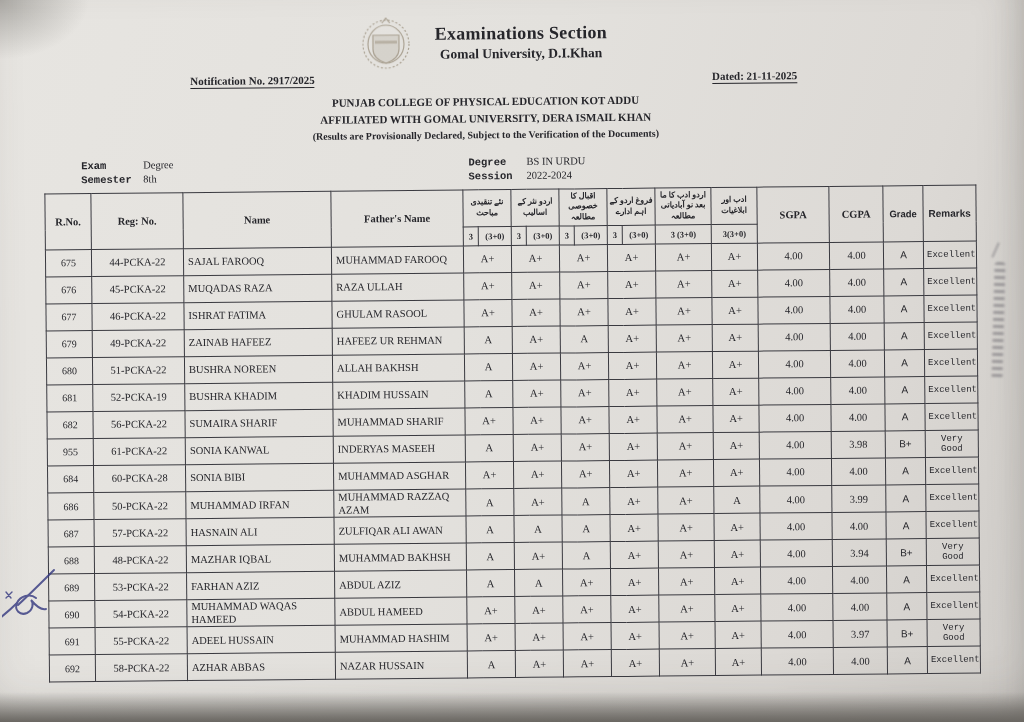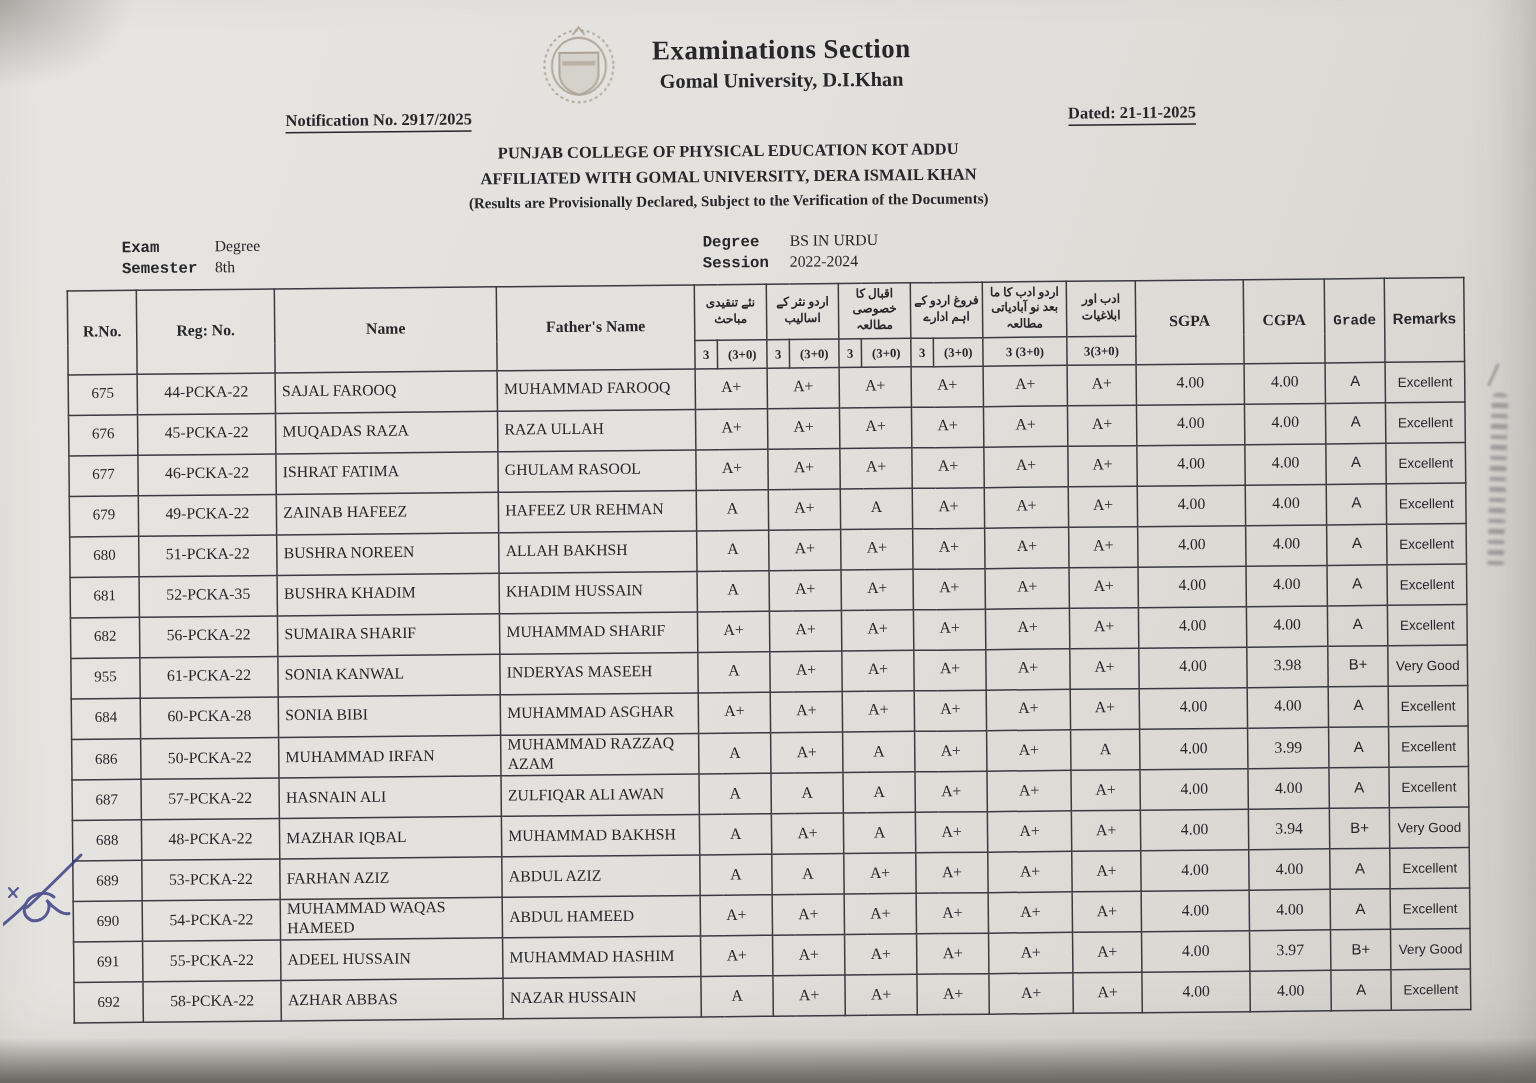--- a/index.html
+++ b/index.html
@@ -38,21 +38,21 @@
     width:931px;margin-left:56px;
     font-size:10.5px;
   }
   th,td{border:1.1px solid #3a3a40;padding:0 3px;overflow:hidden;}
   thead th{font-weight:bold;vertical-align:middle;text-align:center;}
   th.urdu{font-size:8px;line-height:1.35;direction:rtl;font-weight:bold;padding:2px 1px;}
   tr.credits th{font-size:8.5px;height:18px;font-weight:bold;}
   tbody td{height:26px;text-align:center;vertical-align:middle;}
   tbody td.t-name,tbody td.t-father{text-align:left;padding-left:4px;white-space:pre-line;line-height:1.25;}
   tbody td.t-rno{font-size:10px;}
-  td.sans{font-family:Liberation Sans, sans-serif;font-size:9px;}
+  td.sans{font-family:Liberation Mono, monospace;font-size:9px;}
   td.t-grade{font-family:"Liberation Sans", sans-serif;font-size:10px;}
   
   .handmark{position:absolute;left:2px;top:558px;width:60px;height:70px;opacity:.8;}
   .bleed{
     position:absolute;right:20px;top:262px;width:11px;height:118px;
     background:repeating-linear-gradient(to bottom, rgba(66,64,74,.38) 0 3px, rgba(0,0,0,0) 3px 7px);
     filter:blur(1.1px);transform:rotate(1.5deg);border-radius:4px;
   }
   .bleed-tick{position:absolute;right:27px;top:240px;width:10px;height:16px;border-right:2px solid rgba(66,64,74,.35);transform:rotate(24deg);filter:blur(.8px);}
   .bottom-shade{position:absolute;left:0;right:0;bottom:0;height:30px;
@@ -136,21 +136,21 @@
           <th rowspan="2">Name</th>
           <th rowspan="2">Father's Name</th>
           <th colspan="2" class="urdu">نئے تنقیدی مباحث</th>
           <th colspan="2" class="urdu">اردو نثر کے اسالیب</th>
           <th colspan="2" class="urdu">اقبال کا خصوصی مطالعہ</th>
           <th colspan="2" class="urdu">فروغ اردو کے اہم ادارے</th>
           <th class="urdu">اردو ادب کا ما بعد نو آبادیاتی مطالعہ</th>
           <th class="urdu">ادب اور ابلاغیات</th>
           <th rowspan="2">SGPA</th>
           <th rowspan="2">CGPA</th>
-          <th rowspan="2" style="font-family:Liberation Mono, monospace;font-size:9.5px;margin-left:40px;">Grade</th>
+          <th rowspan="2" style="font-family:Liberation Sans, sans-serif;font-size:9.5px;margin-left:40px;">Grade</th>
           <th rowspan="2" style="font-family:'Liberation Sans',sans-serif;font-size:10px;">Remarks</th>
         </tr>
         <tr class="credits">
           <th>3</th>
           <th>(3+0)</th>
           <th>3</th>
           <th>(3+0)</th>
           <th>3</th>
           <th>(3+0)</th>
           <th>3</th>
@@ -235,21 +235,21 @@
             <td colspan="2">A+</td>
             <td colspan="1">A+</td>
             <td colspan="1">A+</td>
             <td>4.00</td>
             <td>4.00</td>
             <td class="t-grade">A</td>
             <td class="sans">Excellent</td>
           </tr>
           <tr>
             <td class="t-rno">681</td>
-            <td>52-PCKA-35</td>
+            <td>52-PCKA-19</td>
             <td class="t-name">BUSHRA KHADIM</td>
             <td class="t-father">KHADIM HUSSAIN</td>
             <td colspan="2">A</td>
             <td colspan="2">A+</td>
             <td colspan="2">A+</td>
             <td colspan="2">A+</td>
             <td colspan="1">A+</td>
             <td colspan="1">A+</td>
             <td>4.00</td>
             <td>4.00</td>

